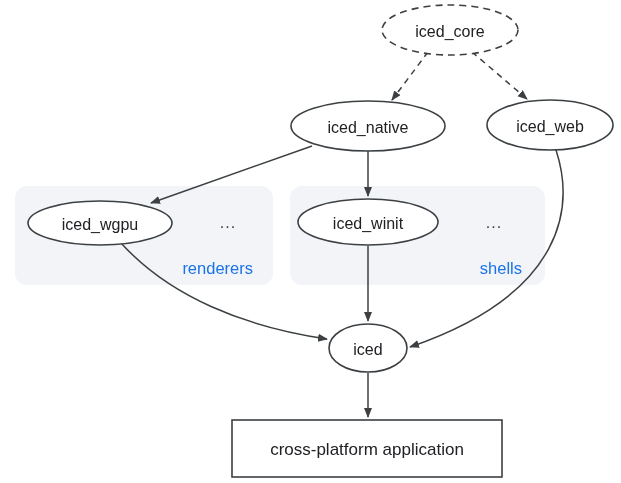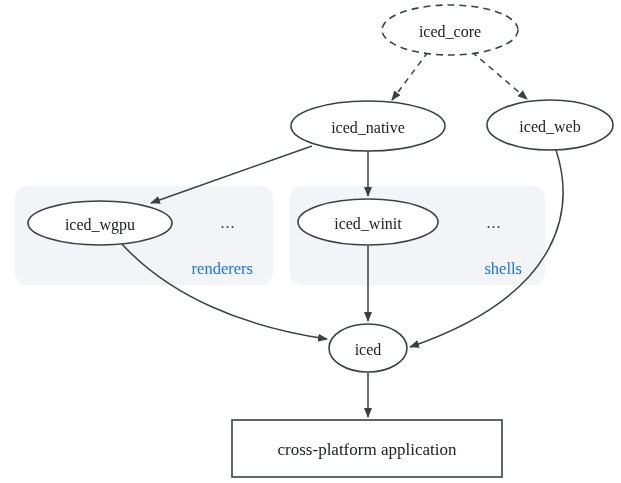--- a/index.html
+++ b/index.html
@@ -5,21 +5,21 @@
   html, body {
     margin: 0;
     padding: 0;
     background: #ffffff;
   }
   .canvas {
     position: relative;
     width: 621px;
     height: 483px;
     background: #ffffff;
-    font-family: Liberation Serif, serif;
+    font-family: Liberation Sans, sans-serif;
   }
   svg { display: block; }
   .node-shape {
     fill: #ffffff;
     stroke: #3c4043;
     stroke-width: 1.6;
   }
   .node-shape.dashed { stroke-dasharray: 7 5; }
   .group-box {
     fill: #f2f4f8;

